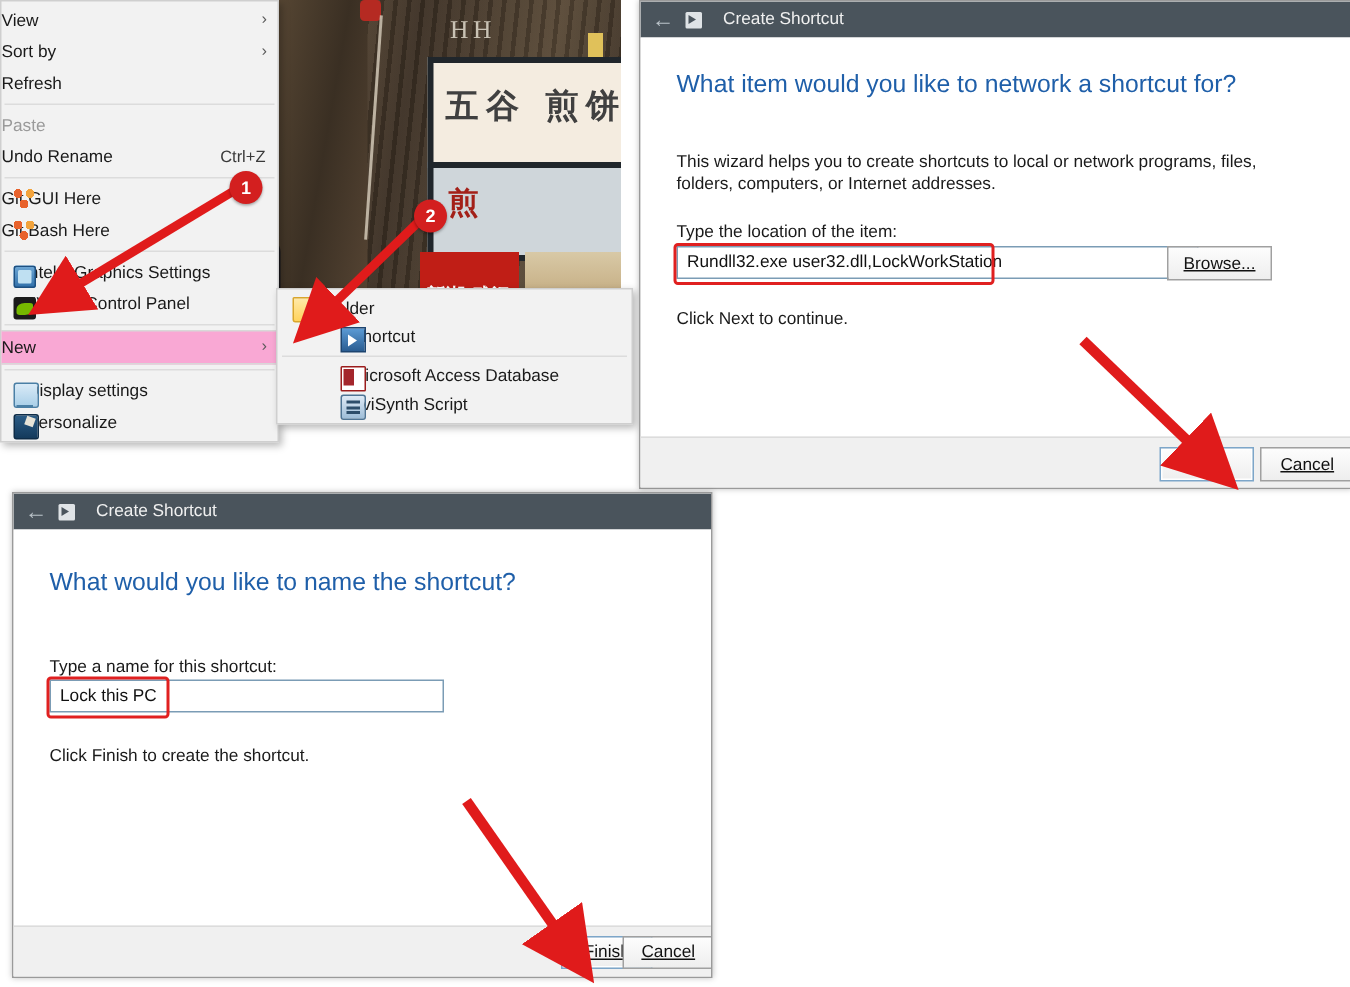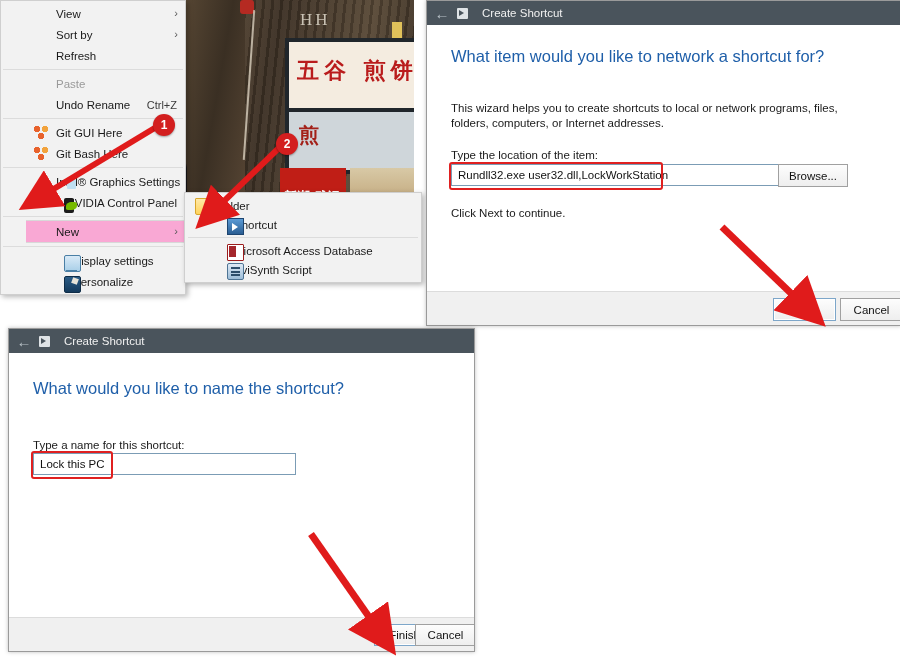--- a/index.html
+++ b/index.html
@@ -27,21 +27,21 @@
   }
   .ph-tree{left:10px;top:0;width:92px;height:272px;
     background:linear-gradient(95deg,#4b3d2c,#6d5b44 40%,#3b3024 75%,#564635);
     box-shadow:inset -6px 0 12px rgba(0,0,0,.45);}
   .ph-sign{left:115px;top:6px;width:44px;height:82px;background:#e6dfc8;
     border:1px solid #b6ad90;box-shadow:0 1px 3px rgba(0,0,0,.5);}
   .ph-sign2{left:137px;top:96px;width:40px;height:50px;background:#ded6bd;transform:rotate(-6deg);}
   .ph-red{left:240px;top:0;width:14px;height:14px;background:#b52a22;border-radius:3px;}
   .ph-lightbox{left:285px;top:38px;width:132px;height:66px;background:#f4ece0;
     border:4px solid #20262b;}
-  .ph-lightbox .cn{position:absolute;left:8px;top:14px;color:#b91c1c;font-size:22px;
+  .ph-lightbox .cn{position:absolute;left:8px;top:14px;color:#404040;font-size:22px;
     font-family:"DejaVu Sans",sans-serif;letter-spacing:5px;font-weight:bold;}
   .ph-lightbox2{left:285px;top:108px;width:132px;height:58px;background:#cfd6da;
     border:4px solid #20262b;}
   .ph-lightbox2 .cn{position:absolute;left:10px;top:10px;color:#a32018;font-size:20px;
     font-family:"DejaVu Sans",sans-serif;letter-spacing:6px;font-weight:bold;}
   .ph-redposter{left:280px;top:168px;width:66px;height:48px;background:#c01e16;}
   .ph-redposter .cn{position:absolute;left:4px;top:20px;color:#fff;font-size:13px;
     font-family:"DejaVu Sans",sans-serif;font-weight:bold;}
   .ph-foodposter{left:350px;top:168px;width:70px;height:48px;
     background:linear-gradient(180deg,#d8c9a6,#b99b6c);}
@@ -61,21 +61,21 @@
   
   #context-menu{
     position:absolute;left:0px;top:0px;width:184px;
     background:#f2f2f2;border:1px solid #cfcfcf;
     box-shadow:2px 2px 5px rgba(0,0,0,.28);
     padding:2px 0 2px 0;
     font-size:11.5px;color:#1a1a1a;
   }
   .cm-item{
     position:relative;height:21px;display:flex;align-items:center;
-    padding-left:30px;padding-right:8px;white-space:nowrap;margin-left:25px;
+    padding-right:8px;white-space:nowrap;
   }
   .cm-item.disabled{color:#9a9a9a;}
   .cm-item.sel{background:#f9a8d4;border-top:1px solid #d8d8d8;border-bottom:1px solid #d8d8d8;}
   .cm-chev{position:absolute;right:7px;top:4px;color:#5a5a5a;font-size:11px;}
   .cm-accel{margin-left:auto;color:#3a3a3a;font-size:11px;padding-left:12px;}
   .cm-sep{height:1px;background:#dcdcdc;margin:3px 2px 3px 2px;}
   .cm-ico{position:absolute;left:8px;top:3px;width:15px;height:15px;}
 
   
   .ic-git{background:
@@ -127,21 +127,21 @@
   .wz-ico{width:11px;height:11px;background:#dfe3e6;border-radius:1px;position:relative;margin-right:14px;}
   .wz-ico:after{content:"";position:absolute;left:2px;top:2px;border-left:5px solid #4a545c;
     border-top:3px solid transparent;border-bottom:3px solid transparent;}
   .wz-body{position:relative;background:#fff;}
   .wz-h1{color:#1f5fa9;font-size:16.5px;font-weight:normal;}
   .wz-p{color:#1a1a1a;font-size:11.5px;line-height:15px;}
   .wz-label{color:#1a1a1a;font-size:11.5px;}
   .wz-input{border:1px solid #7b9cb5;background:#fff;height:20px;
     font-size:11.5px;color:#111;display:flex;align-items:center;padding-left:6px;}
   .wz-btn{border:1px solid #a0a0a0;background:linear-gradient(#fdfdfd,#eeeeee);
-    font-size:11.5px;color:#111;display:flex;align-items:center;justify-content:center;}
+    font-size:11.5px;color:#111;display:flex;align-items:center;justify-content:center;text-decoration:underline;}
   .wz-btn.primary{border:1px solid #7da6c9;box-shadow:inset 0 0 0 1px #fff;}
   .wz-footer{position:absolute;left:0;right:0;bottom:0;height:33px;
     background:#f0f0f0;border-top:1px solid #dcdcdc;}
   .redbox{position:absolute;border:2px solid #e02020;border-radius:3px;pointer-events:none;}
 
   
   .badge{position:absolute;width:22px;height:22px;border-radius:50%;
     background:#d31f1f;color:#fff;font-size:12px;font-weight:bold;
     display:flex;align-items:center;justify-content:center;
     box-shadow:0 1px 2px rgba(0,0,0,.35);}
@@ -286,20 +286,21 @@
     <span class="wz-ico" data-name="shortcut-window-icon"></span>
     <span data-name="window-title">Create Shortcut</span>
   </div>
   <div class="wz-body" style="height:298px;">
     <div class="wz-h1" style="position:absolute;left:24px;top:26px;" data-name="wizard-heading">What would you like to name the shortcut?</div>
     <div class="wz-label" style="position:absolute;left:24px;top:86px;" data-name="name-field-label">Type a name for this shortcut:</div>
     <div class="wz-input" style="position:absolute;left:24px;top:100px;width:255px;" data-name="shortcut-name-input">
       <span data-name="shortcut-name-input-value">Lock this PC</span>
     </div>
     <div class="redbox" style="left:22px;top:98px;width:78px;height:24px;" data-name="highlight-box-name-input"></div>
+    <div class="wz-p" style="position:absolute;left:24px;top:144px;" data-name="wizard-hint">Click Finish to create the shortcut.</div>
 
     <div class="wz-footer" data-name="wizard-footer">
       <div class="wz-btn primary" style="position:absolute;left:332px;top:6px;width:59px;height:20px;margin-left:33px;" data-name="finish-button">Finish</div>
       <div class="wz-btn" style="position:absolute;left:406px;top:6px;width:59px;height:20px;" data-name="cancel-button">Cancel</div>
     </div>
   </div>
 </div>
 <style>
   #wizard-name .wz-footer .wz-btn[data-name="finish-button"]{left:340px;}
   #wizard-name .wz-footer .wz-btn[data-name="cancel-button"]{left:402px;}

